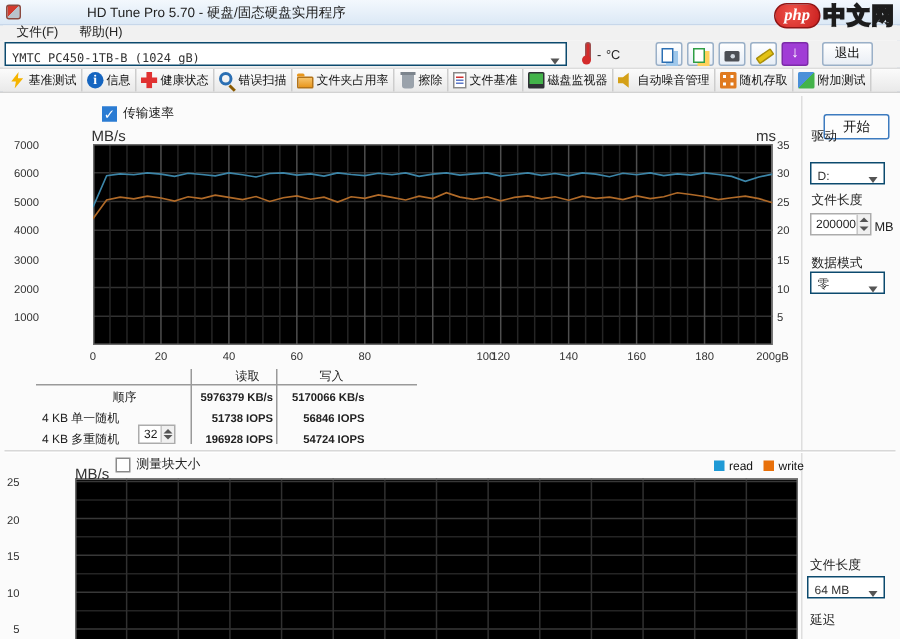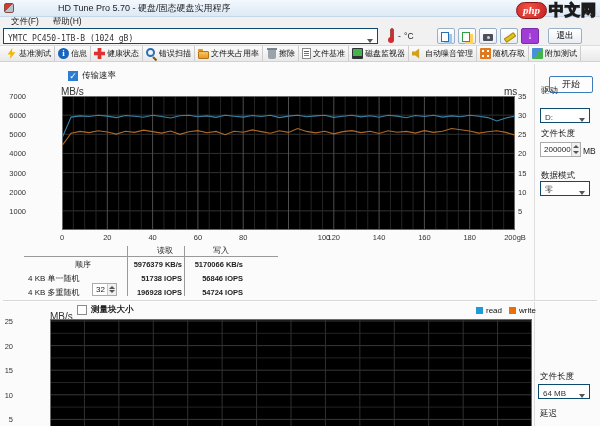--- a/index.html
+++ b/index.html
@@ -282,21 +282,21 @@
 
   <div id="stats"></div>
   <div class="spinbox" style="left:92px;top:283px;width:25px;height:13px;">
     <span class="sval">32</span>
     <span class="spinbtns">
         <span class="spup"></span>
         <span class="spdn"></span>
       </span>
   </div>
 
-  <label class="cbrow" style="left:77px;top:304px;font-weight:bold;">
+  <label class="cbrow" style="left:77px;top:304px;">
     <span class="cbx"></span>
     <span class="cblabel">测量块大小</span>
   </label>
 
   <span class="yunit" style="left:50px;top:311px;">MB/s</span>
   <div class="legend" id="legend2">
       <span class="swatch" style="background: rgb(31, 154, 214);"></span>
       <span class="ltext">read</span>
       <span class="swatch" style="background: rgb(232, 112, 10);"></span>
       <span class="ltext">write</span>

